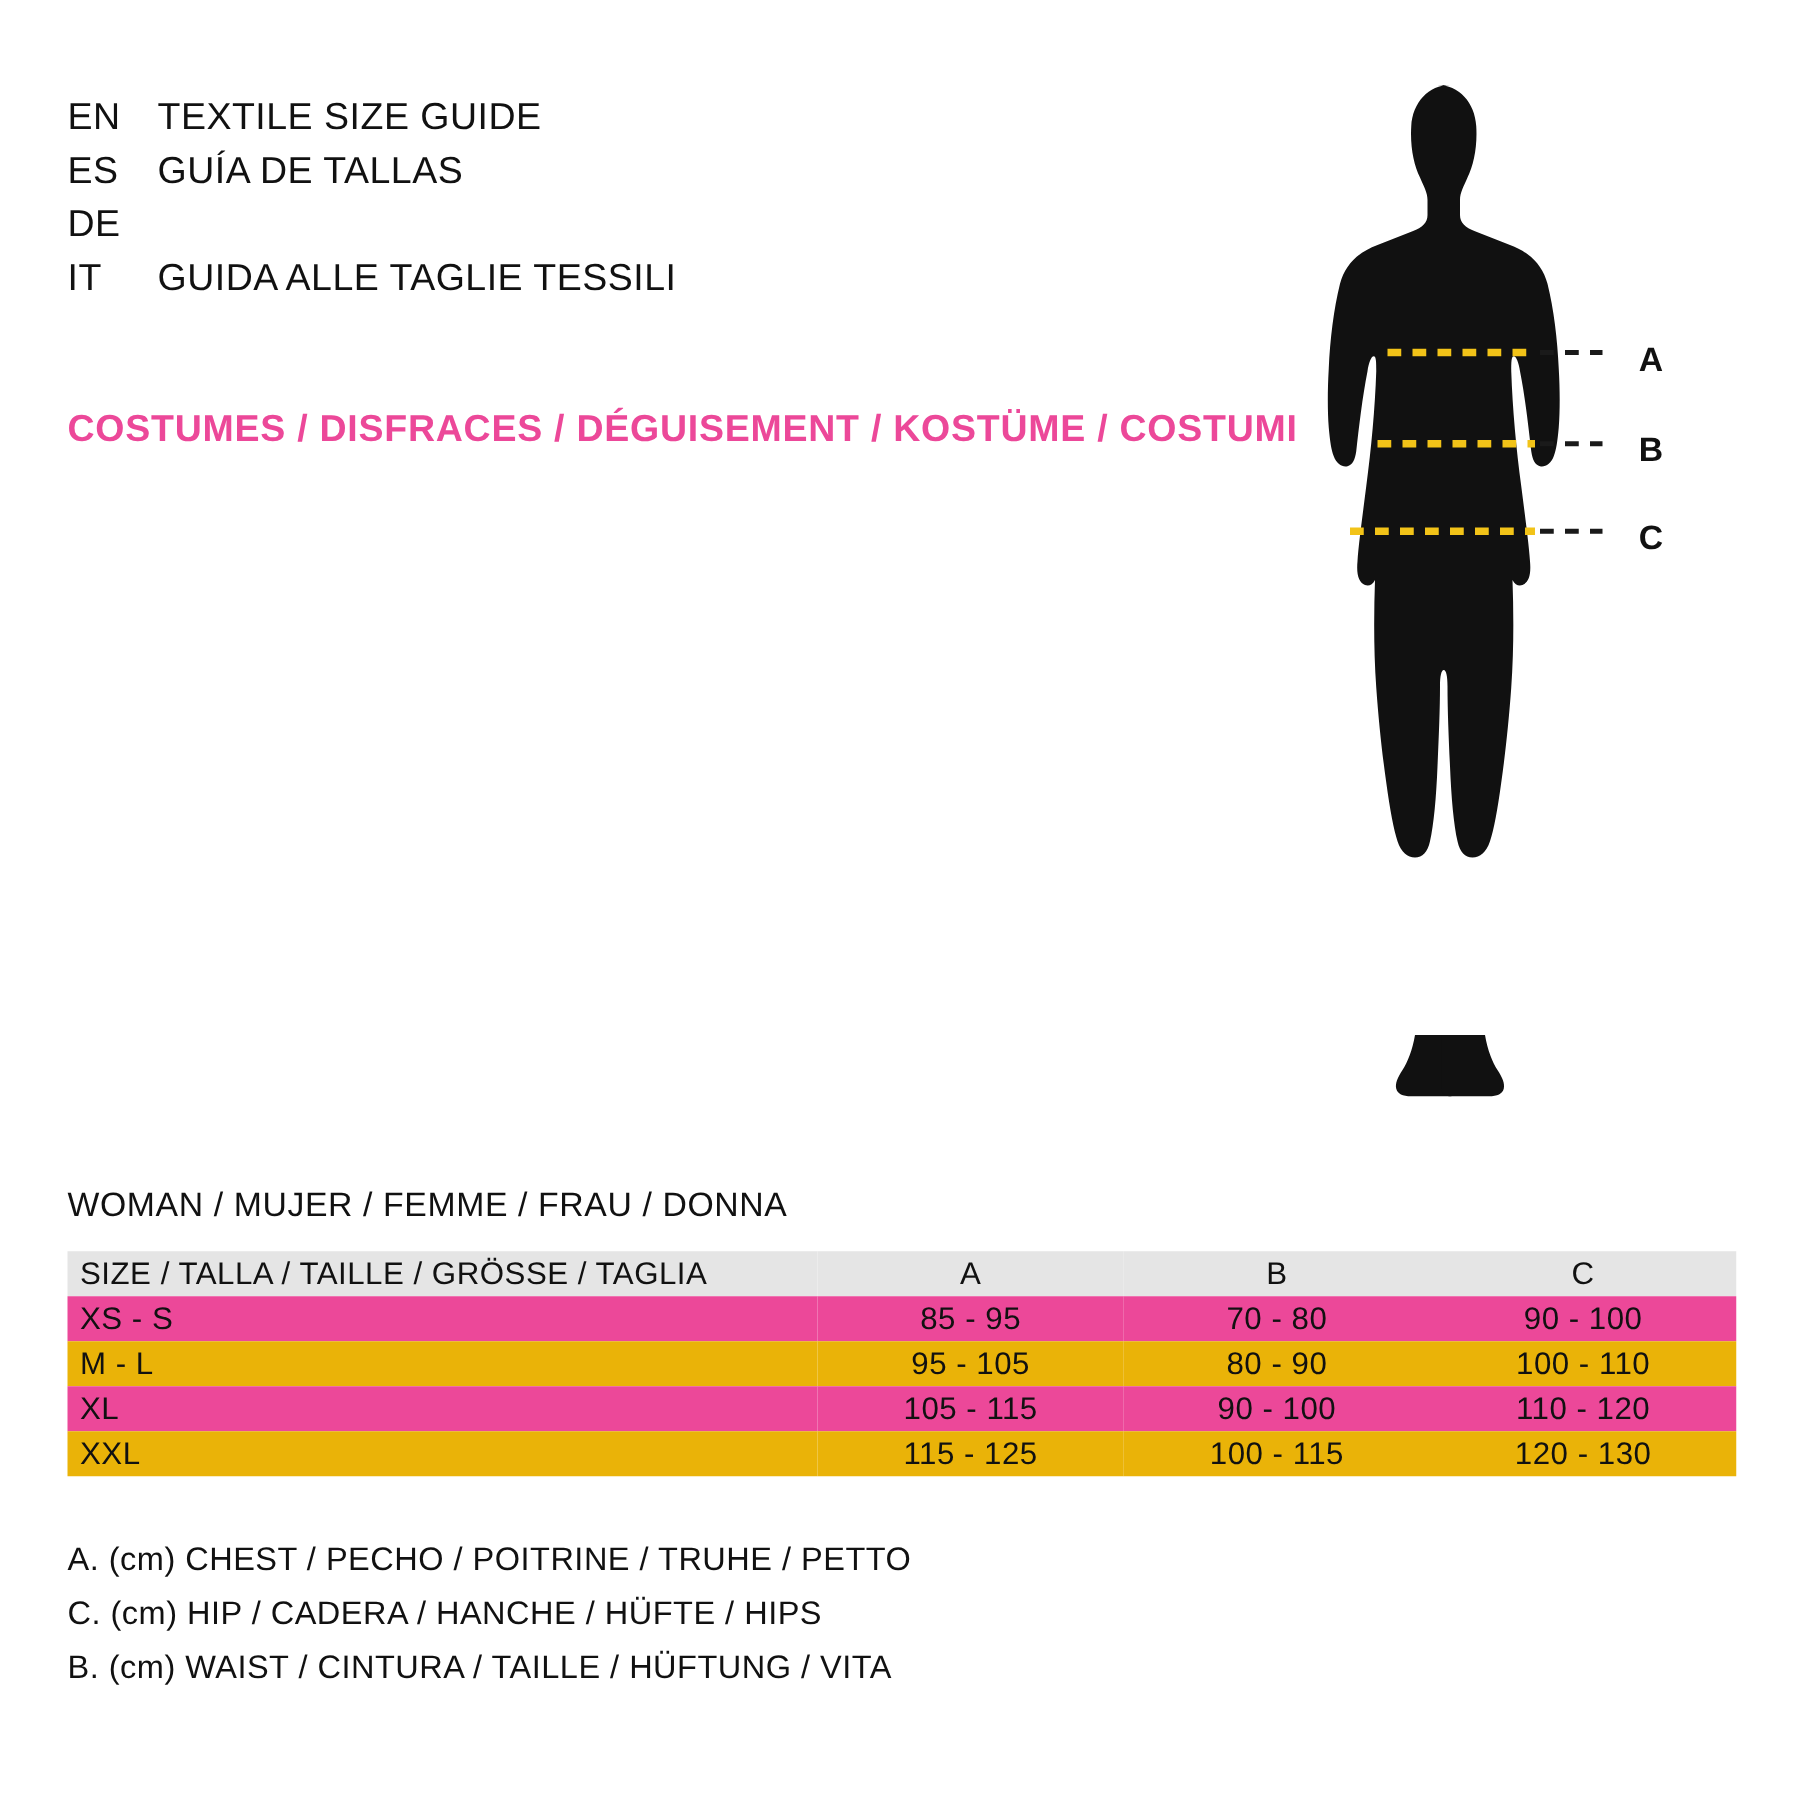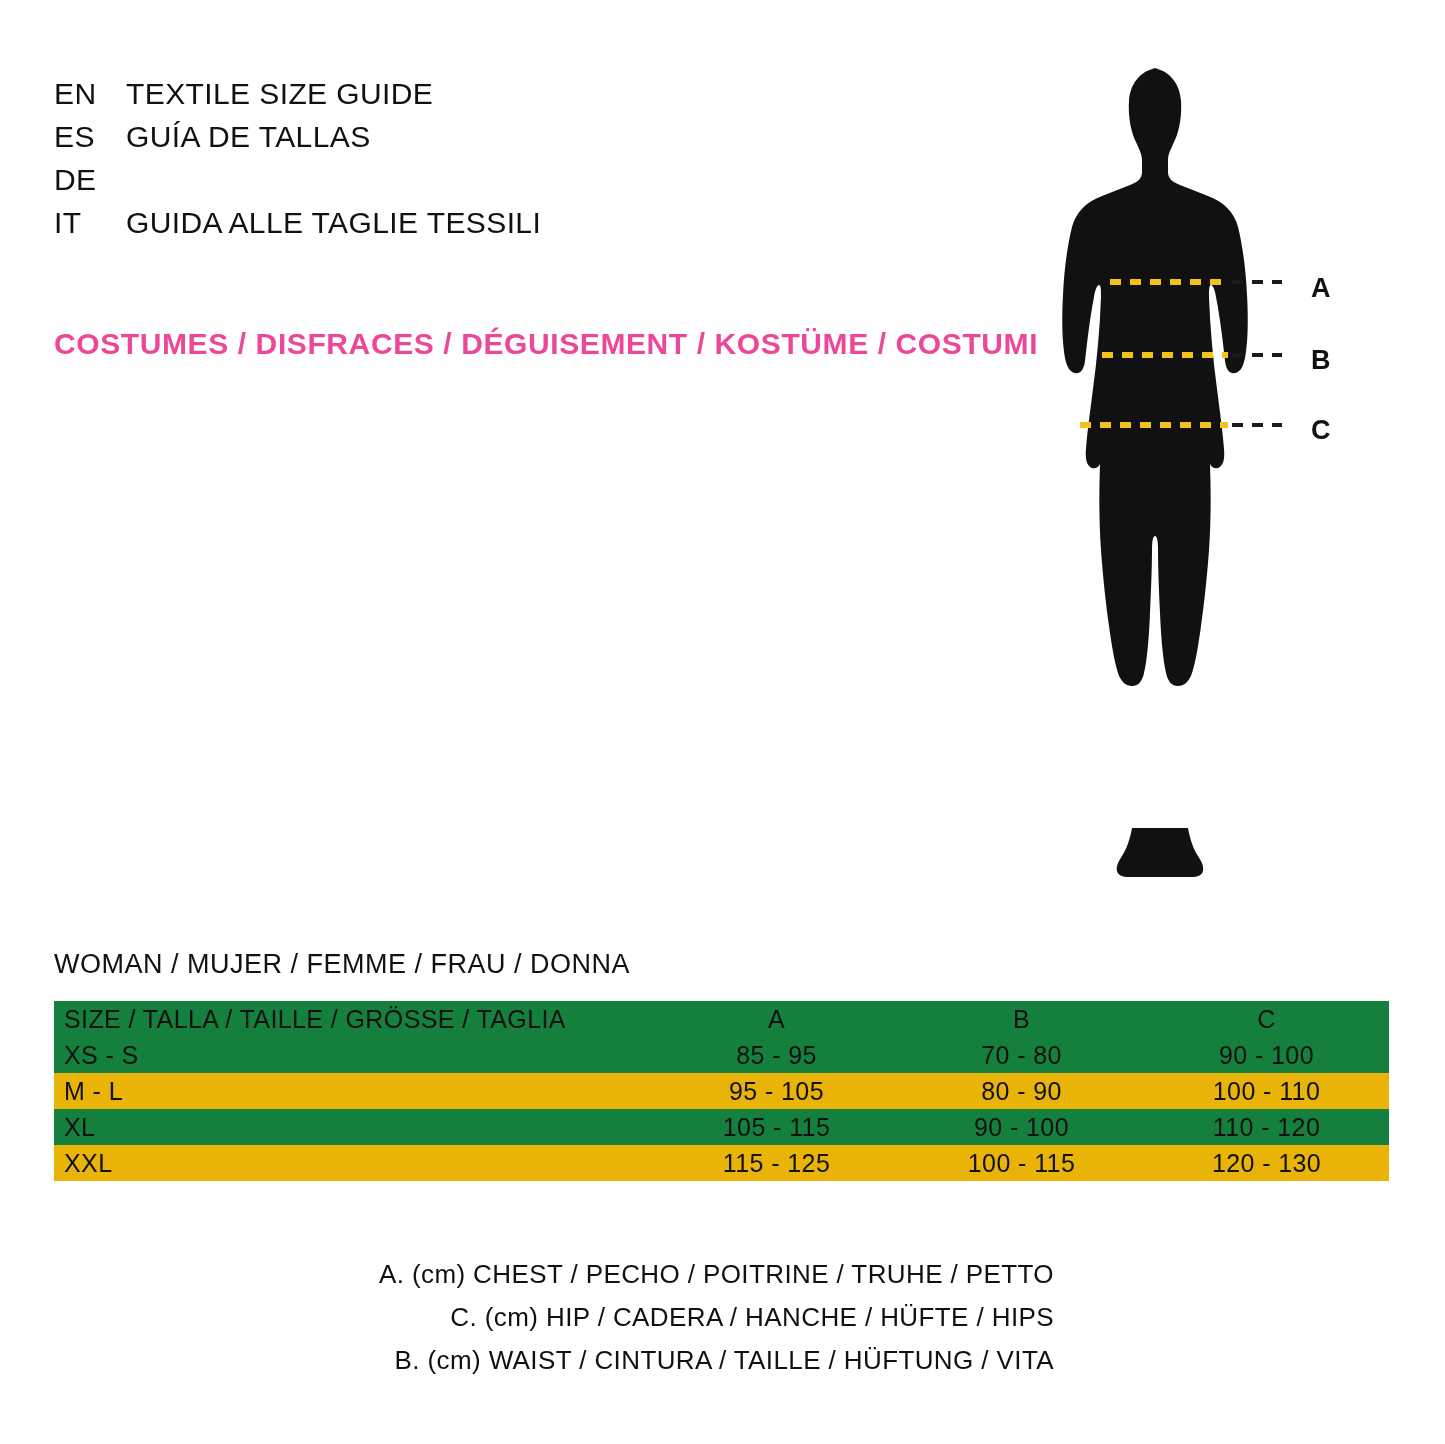--- a/index.html
+++ b/index.html
@@ -93,50 +93,49 @@
     color: #111111;
   }
   table.size-table th,
   table.size-table td {
     padding: 0;
     height: 36px;
     font-weight: normal;
     letter-spacing: 0.4px;
   }
   table.size-table thead tr {
-    background: #15803d;
+    background: #e5e5e5;
   }
   table.size-table thead th.label-col {
     text-align: left;
     padding-left: 10px;
   }
   table.size-table thead th.meas-col {
     text-align: center;
   }
-  table.size-table tbody tr.odd { background: #15803d; }
+  table.size-table tbody tr.odd { background: #ec4899; }
   table.size-table tbody tr.even { background: #eab308; }
   table.size-table tbody td.label-col {
     text-align: left;
     padding-left: 10px;
   }
   table.size-table tbody td.meas-col {
     text-align: center;
   }
   col.c-label { width: 600px; }
   col.c-a { width: 245px; }
   col.c-b { width: 245px; }
   col.c-c { width: 245px; }
 
   
   .footnotes {
     position: absolute;
     left: 54px;
-    top: 1253px;
+    top: 1226px;
     width: 1000px;
-    text-align: right;
   }
   .footnote {
     font-size: 26px;
     line-height: 43px;
     letter-spacing: 0.4px;
     color: #111111;
   }
 </style>
 </head>
 <body>

